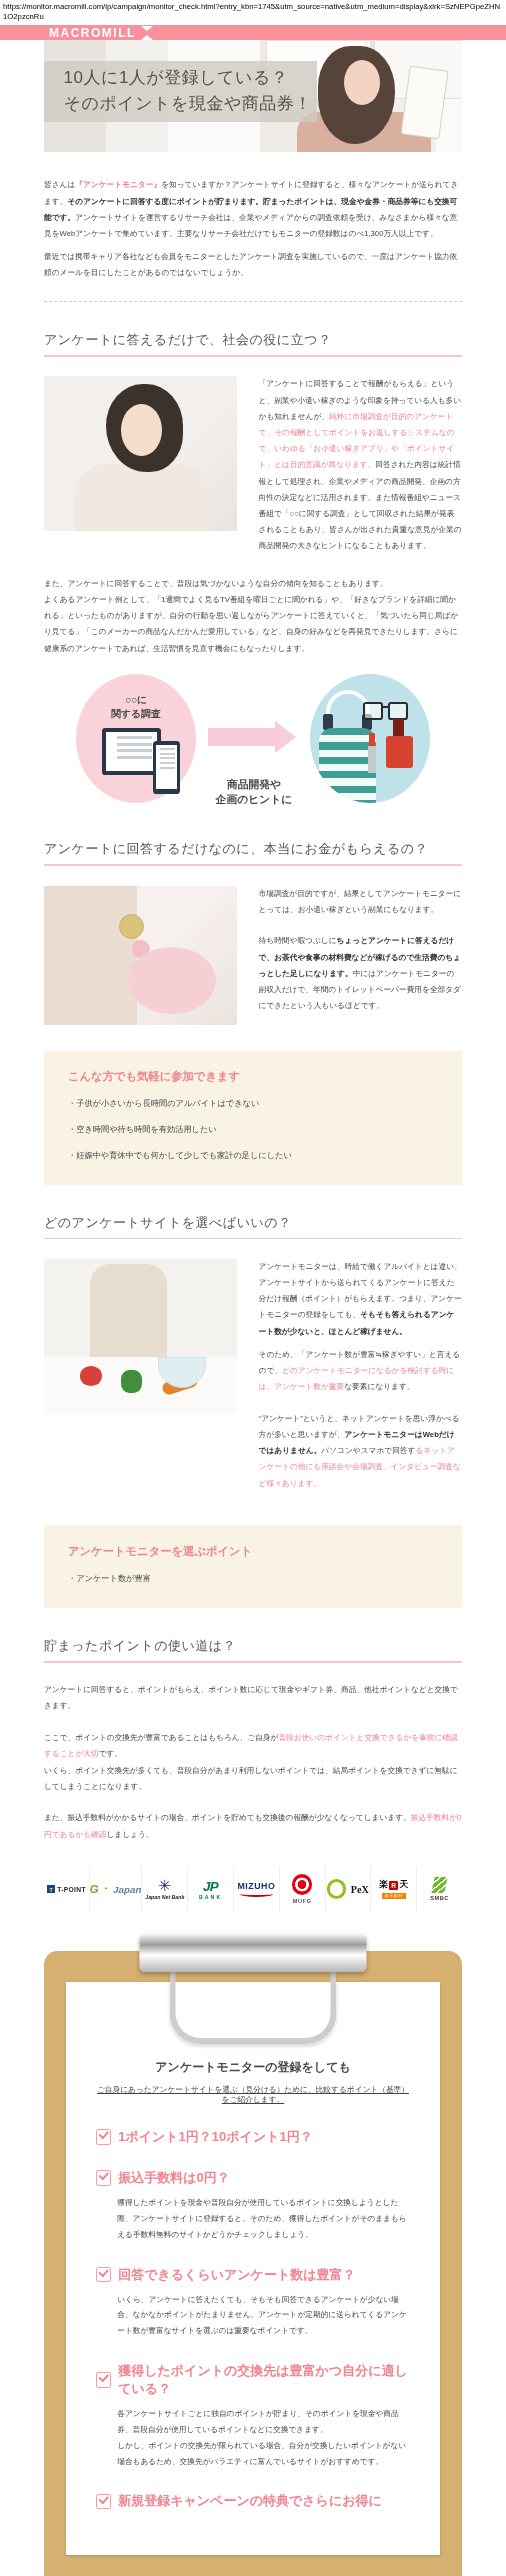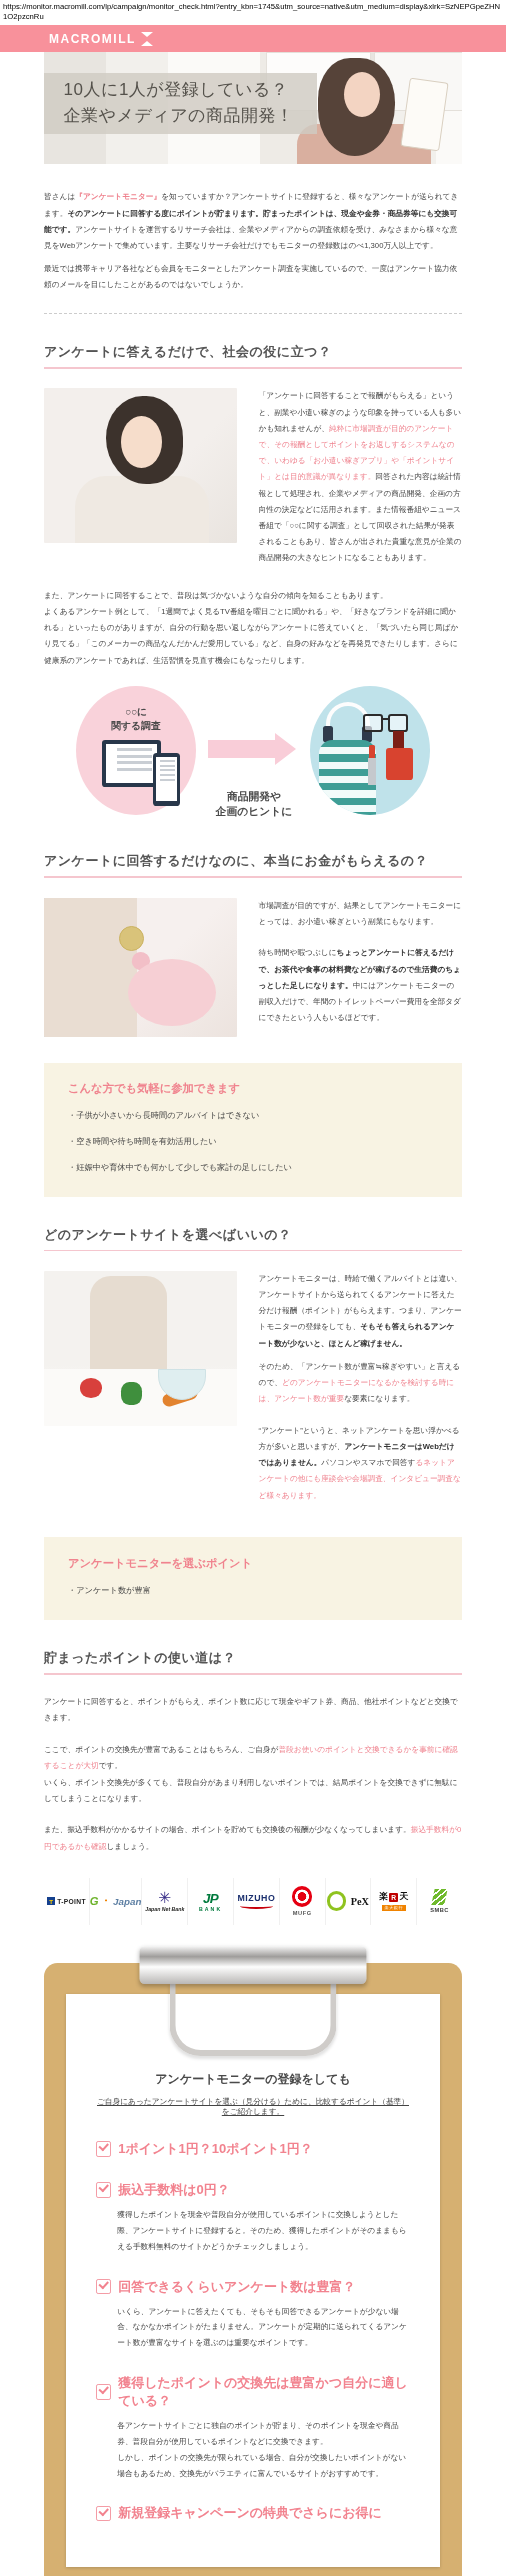--- a/index.html
+++ b/index.html
@@ -1,18 +1,18 @@
 <!DOCTYPE html>
 <html lang="ja" style="font-size:8.2px"><head>
 <meta charset="utf-8">
 <style>
   html,body{margin:0;padding:0;background:#fff;}
   body{width:506px;font-family:"Liberation Sans","DejaVu Sans",sans-serif;color:#444;}
   .url-bar{font-size:7.7px;color:#000;padding:1.5px 3.1px 3.1px;word-break:break-all;line-height:1.35;font-family:"Liberation Sans",sans-serif;}
-  .site-header{background:#f8919b;height:27px;display:flex;align-items:center;}
+  .site-header{background:#f8919b;height:15px;display:flex;align-items:center;}
   .brand{display:flex;align-items:center;margin-left:49px;cursor:pointer;}
   .brand-text{color:#fff;font-size:12px;font-weight:bold;letter-spacing:1.5px;}
   .brand-mark{width:13.4px;height:13.4px;margin-left:5.2px;position:relative;display:inline-block;}
   .brand-mark:before,.brand-mark:after{content:"";position:absolute;left:0;width:0;height:0;border-left:6.7px solid transparent;border-right:6.7px solid transparent;}
   .brand-mark:before{top:0;border-top:5.7px solid #fff;}
   .brand-mark:after{bottom:0;border-bottom:5.7px solid #fff;}
   .container{width:418px;margin:0 auto;}
   
   .hero{position:relative;height:112px;margin-top:0;overflow:hidden;background:repeating-linear-gradient(90deg,#e8e5e0 0 62px,#f2f0ec 62px 124px,#fbfaf8 124px 216px,#eeebe6 216px 268px);}
   .hero-cabinet{position:absolute;top:0;left:222px;width:103px;height:57px;background:#fdfcfb;border:0.5px solid #e4e0da;}
@@ -24,21 +24,21 @@
   .hero-overlay{position:absolute;left:0;top:20.6px;width:273px;height:61px;background:rgba(208,203,194,0.82);display:flex;flex-direction:column;justify-content:center;padding-left:19.6px;box-sizing:border-box;}
   .hero-line{font-size:17px;color:#54514b;letter-spacing:0.5px;line-height:1.55;}
   
   p.body-text{font-size:7.7px;line-height:2.1;margin:0 0 7.2px;color:#444;white-space:pre-line;}
   .seg-pink{color:#ef828e;}
   .seg-bold{font-weight:bold;color:#333;}
   .seg-pinkbold{color:#ef828e;font-weight:bold;}
   .intro-wrap{margin-top:25px;}
   .dashed-divider{border:none;border-bottom:0.5px dashed #ccc;margin:19.6px 0 0;}
   .section{margin-top:29px;}
-  h2.section-heading{font-size:13px;font-weight:700;color:#555;margin:0 0 6.2px;letter-spacing:0.5px;}
+  h2.section-heading{font-size:13px;font-weight:400;color:#555;margin:0 0 6.2px;letter-spacing:0.5px;}
   .heading-underline{height:1.5px;background:#f5c6ce;margin-bottom:19.6px;}
   .media-row{display:flex;gap:21.6px;align-items:flex-start;}
   .media-box{flex:0 0 193px;border-radius:1px;position:relative;overflow:hidden;}
   .media-text{flex:1;}
   
   .ph1{height:155px;background:linear-gradient(135deg,#f3efec 60%,#e9e4df);}
   .ph1 .hair{position:absolute;left:62px;top:7.7px;width:77px;height:88px;border-radius:50% 50% 45% 55%;background:#3c322c;}
   .ph1 .face{position:absolute;left:77px;top:28px;width:41px;height:52px;border-radius:50%;background:#f6ddcb;}
   .ph1 .sweater{position:absolute;left:31px;top:88px;width:134px;height:67px;border-radius:31px 31px 0 0;background:#efe9e2;}
   .ph2{height:139px;background:linear-gradient(135deg,#f6f0ee 55%,#ece3de);}
@@ -143,21 +143,21 @@
 
   <div class="hero">
     <div class="hero-cabinet"></div>
     <div class="hero-cabinet2"></div>
     <div class="hero-figure-body"></div>
     <div class="hero-figure-hair"></div>
     <div class="hero-figure-face"></div>
     <div class="hero-tablet"></div>
     <div class="hero-overlay">
       <div class="hero-line">10人に1人が登録している？</div>
-      <div class="hero-line">企業やメディアの商品開発！</div>
+      <div class="hero-line">そのポイントを現金や商品券！</div>
     </div>
   </div>
 
   <div class="intro-wrap">
     <p class="body-text"><span>皆さんは</span><span class="seg-pinkbold">『アンケートモニター』</span><span>を知っていますか？アンケートサイトに登録すると、様々なアンケートが送られてきます。</span><span class="seg-bold">そのアンケートに回答する度にポイントが貯まります。貯まったポイントは、現金や金券・商品券等にも交換可能です。</span><span>アンケートサイトを運営するリサーチ会社は、企業やメディアからの調査依頼を受け、みなさまから様々な意見をWebアンケートで集めています。主要なリサーチ会社だけでもモニターの登録数はのべ1,300万人以上です。</span></p>
     <p class="body-text"><span>最近では携帯キャリア各社なども会員をモニターとしたアンケート調査を実施しているので、一度はアンケート協力依頼のメールを目にしたことがあるのではないでしょうか。</span></p>
   </div>
   <hr class="dashed-divider">
 
   <section class="section">

